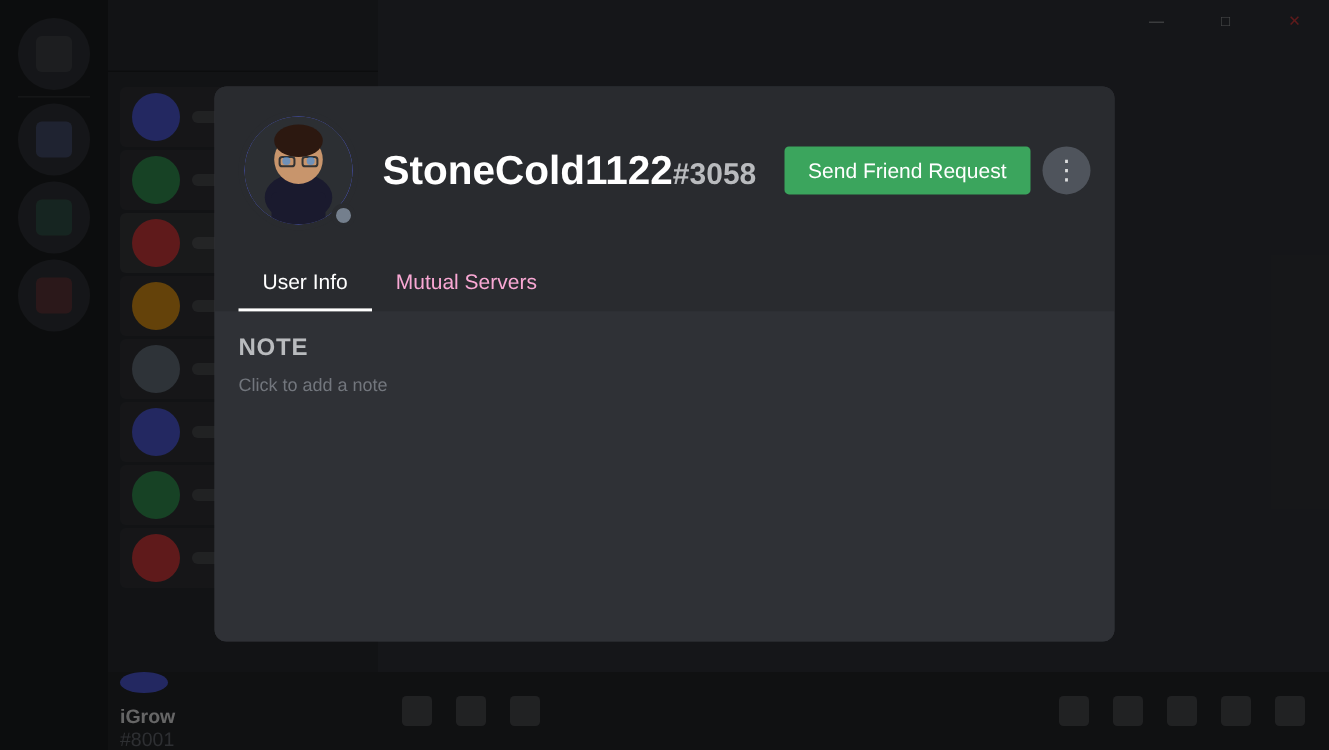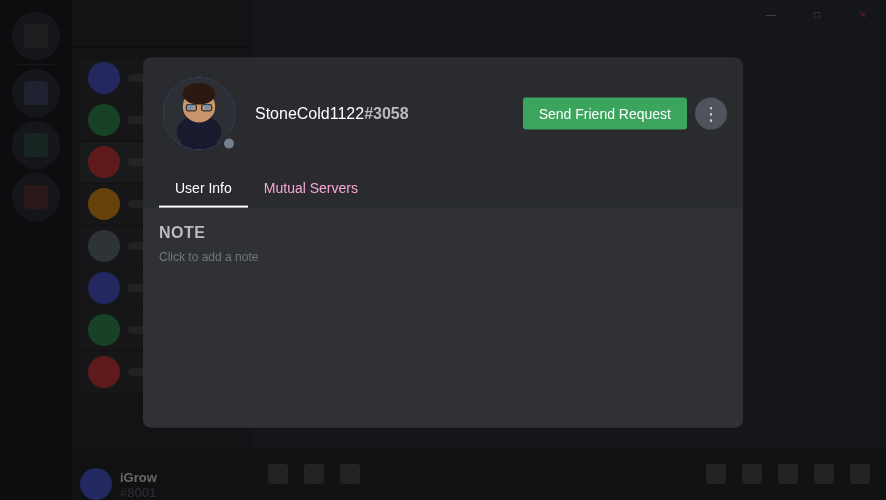--- a/index.html
+++ b/index.html
@@ -280,24 +280,25 @@
 
     
     .user-bottom {
       position: absolute;
       bottom: 0;
       left: 72px;
       width: 180px;
       height: 52px;
       background: #292b2f;
       display: flex;
-      align-items: flex-end;
+      align-items: flex-start;
       padding: 0 8px;
       gap: 8px;
       z-index: 5;
+      flex-direction: column;
     }
 
     .user-bottom-avatar {
       width: 32px;
       height: 32px;
       border-radius: 50%;
       background: #5865f2;
     }
 
     .user-bottom-info {
@@ -444,21 +445,21 @@
             <circle cx="49" cy="33" r="3" fill="#4a90d9" opacity="0.7"></circle>
 
             <rect x="20" y="56" width="40" height="24" fill="#1a1a2e" rx="4"></rect>
           </svg>
         </div>
         <div class="status-indicator"></div>
       </div>
 
       <div style="flex:1; display:flex; align-items:center; justify-content:space-between;">
         <div>
-          <span style="font-size:16px; font-weight:400; color:#fff;">StoneCold1122</span><span style="font-size:16px; font-weight:700; color:#b9bbbe;">#3058</span>
+          <span style="font-size:27px; font-weight:700; color:#fff;">StoneCold1122</span><span style="font-size:20px; font-weight:700; color:#b9bbbe;">#3058</span>
         </div>
         <div class="profile-actions">
           <button class="send-friend-btn">Send Friend Request</button>
           <button class="more-btn">⋮</button>
         </div>
       </div>
     </div>
 
     <div class="tabs">
       <div class="tab active">User Info</div>

